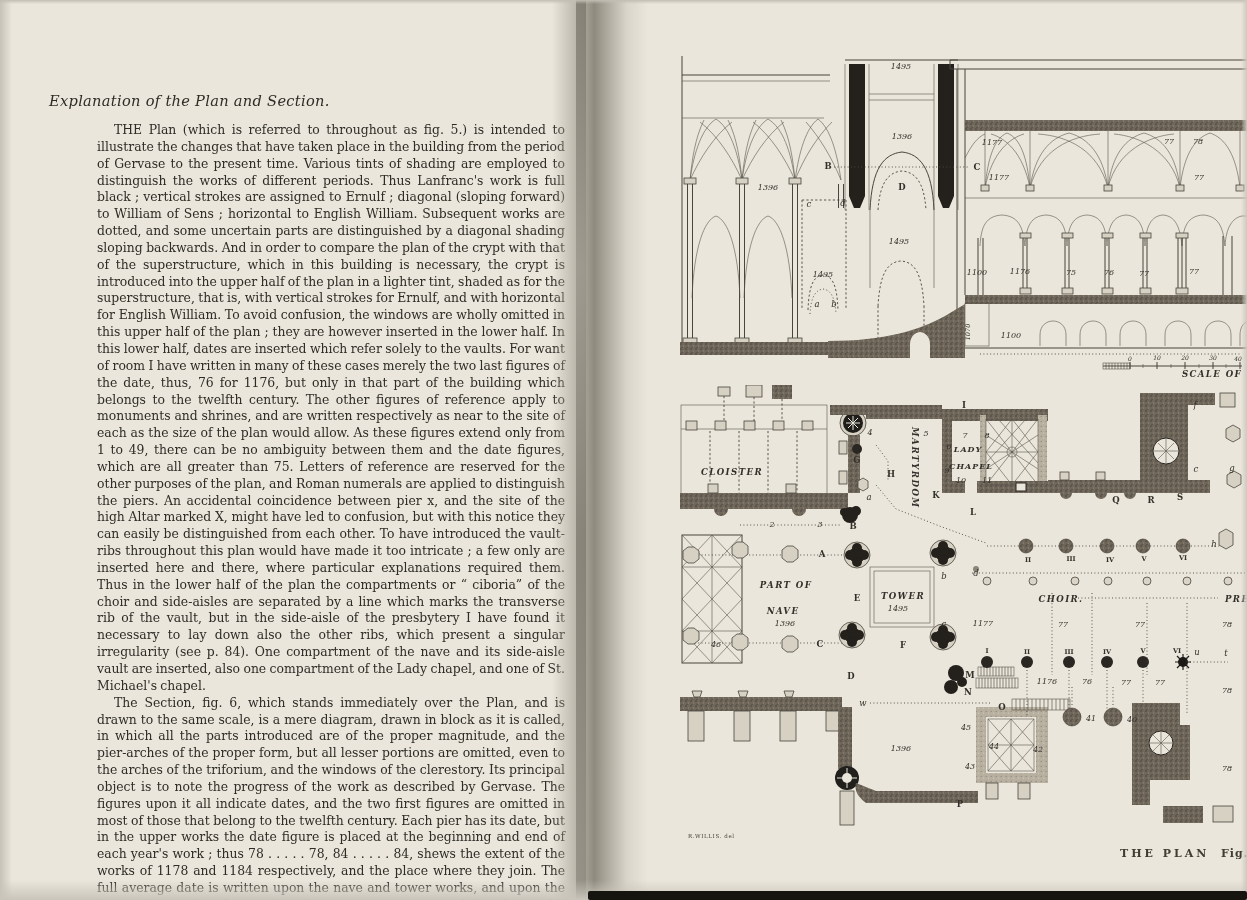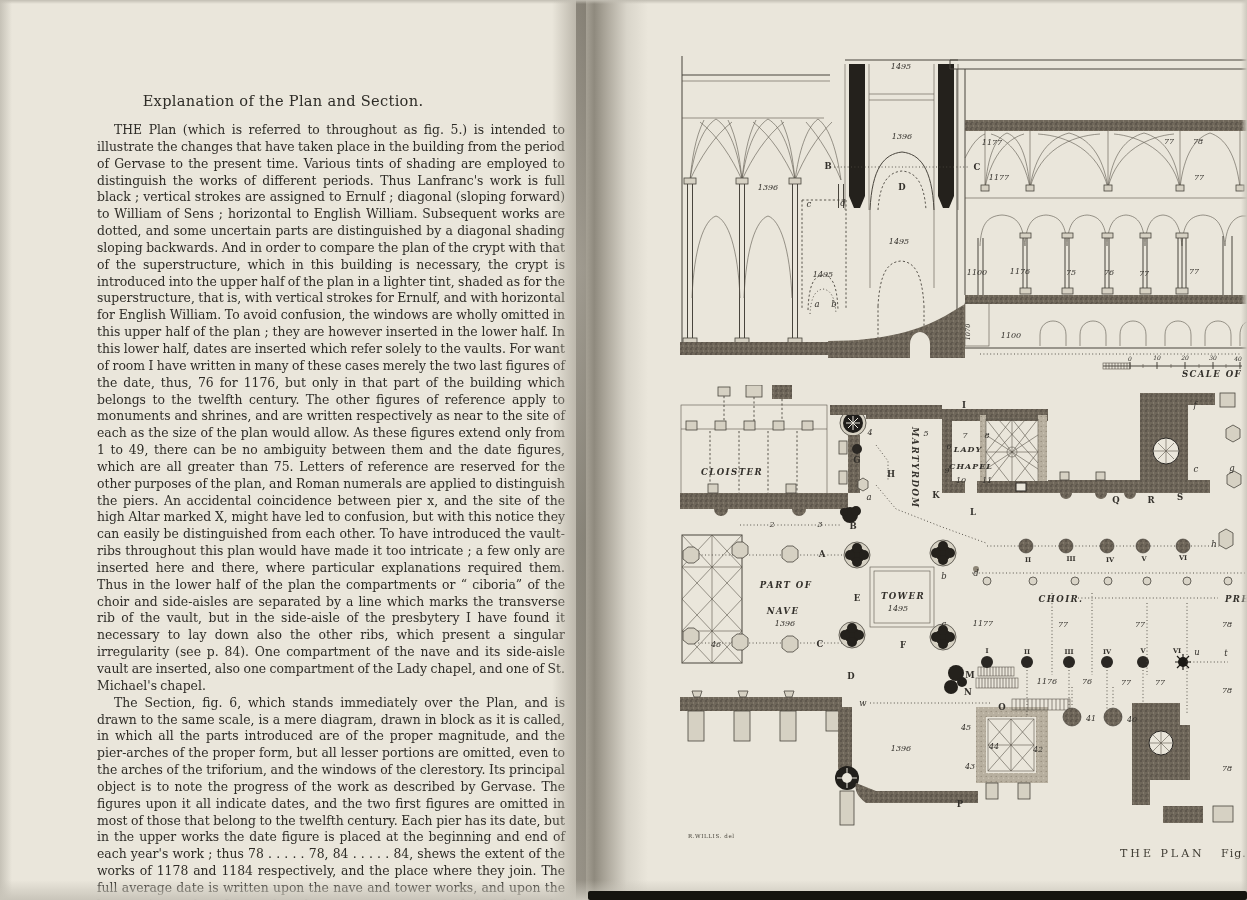--- a/index.html
+++ b/index.html
@@ -9,24 +9,24 @@
   .edge-left{position:absolute;left:0;top:0;width:12px;height:900px;background:linear-gradient(90deg,#c6c2b7,rgba(234,230,219,0));}
   .edge-top{position:absolute;left:0;top:0;width:1247px;height:4px;background:linear-gradient(180deg,#c2beb3,rgba(234,230,219,0));}
   .edge-right{position:absolute;right:0;top:0;width:6px;height:900px;background:linear-gradient(270deg,#cdc9be,rgba(234,230,219,0));}
   .edge-bottom{position:absolute;left:0;top:880px;width:1247px;height:20px;background:linear-gradient(180deg,rgba(234,230,219,0),#c9c5ba);}
   .bottom-strip{position:absolute;left:588px;top:891px;width:659px;height:9px;background:#15140f;border-radius:2px;}
   .gutter{position:absolute;left:552px;top:0;width:96px;height:900px;
     background:linear-gradient(90deg,rgba(234,230,219,0) 0%,#b3aea2 30%,#8f8a7e 44%,#a9a498 55%,#d9d5ca 78%,rgba(234,230,219,0) 100%);}
   .gutter-core{position:absolute;left:576px;top:0;width:10px;height:900px;background:linear-gradient(180deg,#7c776c,#9a958a 30%,#7e7a6f 60%,#908b80);opacity:.8;}
   
   .textcol{position:absolute;left:97px;top:92px;width:468px;color:#2e2c27;}
-  .heading{font-size:14.6px;text-align:center;transform:translateX(-48px);letter-spacing:.3px;margin:0 0 13px 0;}
+  .heading{font-style:italic;font-size:14.6px;transform:translateX(-48px);letter-spacing:.3px;margin:0 0 13px 0;}
   .para{font-size:12.4px;line-height:16.85px;text-align:justify;text-indent:17px;margin:0;word-spacing:-0.6px;}
   
-  .plate-caption{position:absolute;top:847px;font-size:11px;letter-spacing:3px;color:#403d34;font-weight:normal;}
+  .plate-caption{position:absolute;top:847px;font-size:11px;letter-spacing:3px;color:#403d34;font-weight:bold;}
   .cap-left{left:1120px;}
   .cap-right{left:1221px;width:26px;overflow:hidden;white-space:nowrap;letter-spacing:1px;}
   
   svg{position:absolute;}
   .ln{stroke:#49453d;stroke-width:1;fill:none;}
   .thin{stroke:#5b564c;stroke-width:.6;fill:none;}
   .dash{stroke:#49453d;stroke-width:.9;fill:none;stroke-dasharray:2.2,2.2;}
   .dot{stroke:#49453d;stroke-width:.9;fill:none;stroke-dasharray:1,2.4;}
   .lite{fill:#d6d1c3;stroke:#49453d;stroke-width:.8;}
   .hatch{stroke:#49453d;stroke-width:.6;}

